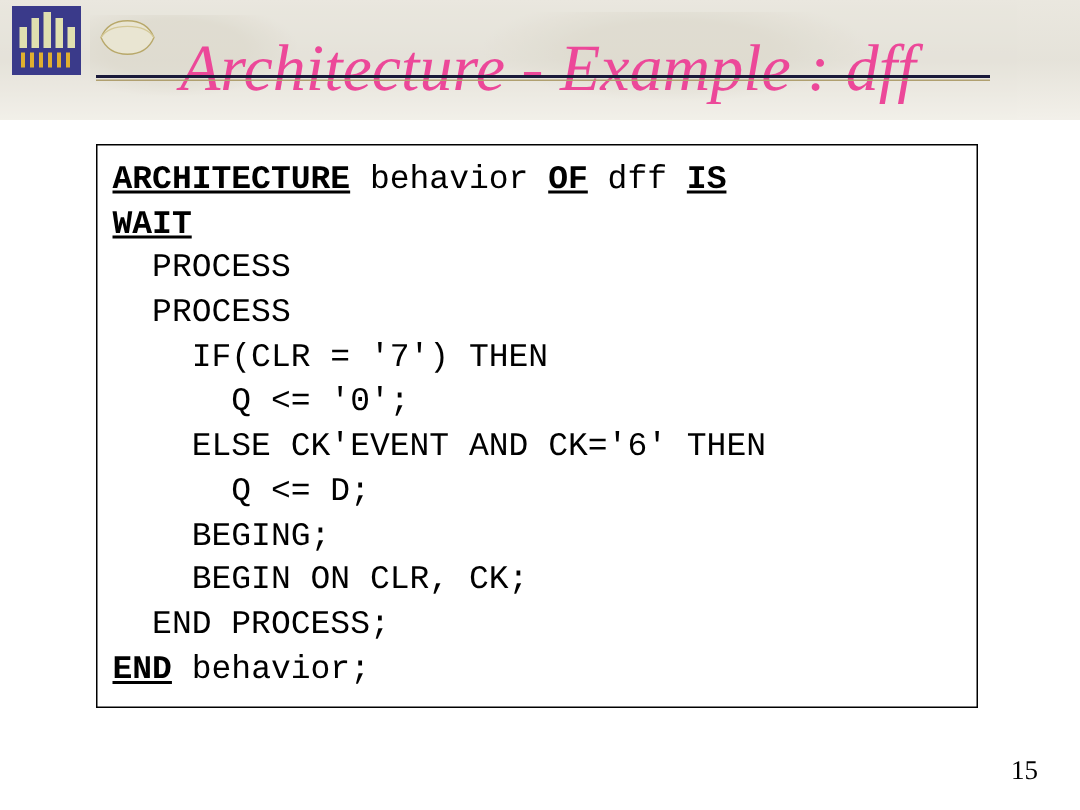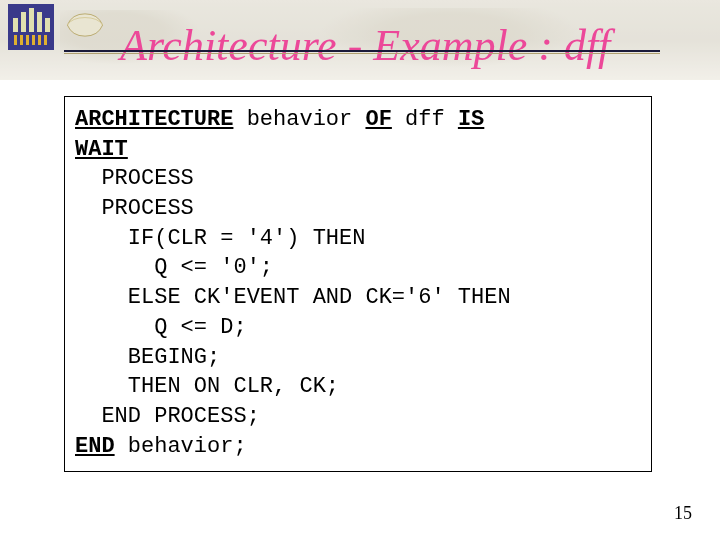--- a/index.html
+++ b/index.html
@@ -155,22 +155,22 @@
   <path d="M1 14 Q 6 6 20 6 Q 34 6 39 14" fill="none" stroke="#d4c896" stroke-width="1"></path>
 </svg>
 
 <div class="title">Architecture - Example : dff</div>
 <div class="title-underline"></div>
 
 <div class="code-box"><span class="kw">ARCHITECTURE</span><span> behavior </span><span class="kw">OF</span><span> dff </span><span class="kw">IS</span>
 <span class="kw">WAIT</span>
 <span>  PROCESS</span>
 <span>  PROCESS</span>
-<span>    IF(CLR = '4') THEN</span>
+<span>    IF(CLR = '7') THEN</span>
 <span>      Q &lt;= '0';</span>
 <span>    ELSE CK'EVENT AND CK='6' THEN</span>
 <span>      Q &lt;= D;</span>
 <span>    BEGING;</span>
-<span>    THEN ON CLR, CK;</span>
+<span>    BEGIN ON CLR, CK;</span>
 <span>  END PROCESS;</span>
 <span class="kw">END</span><span> behavior;</span></div>
 
 <div class="page-num">15</div>
 
 </body></html>

